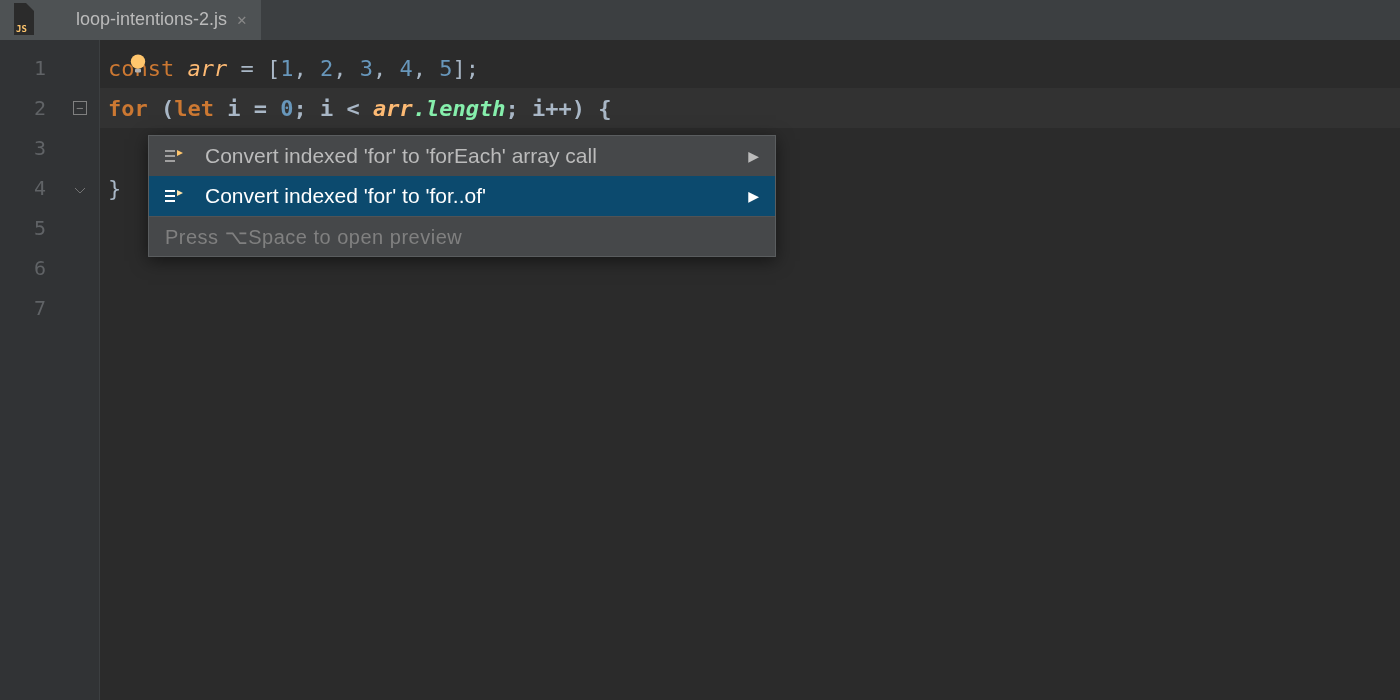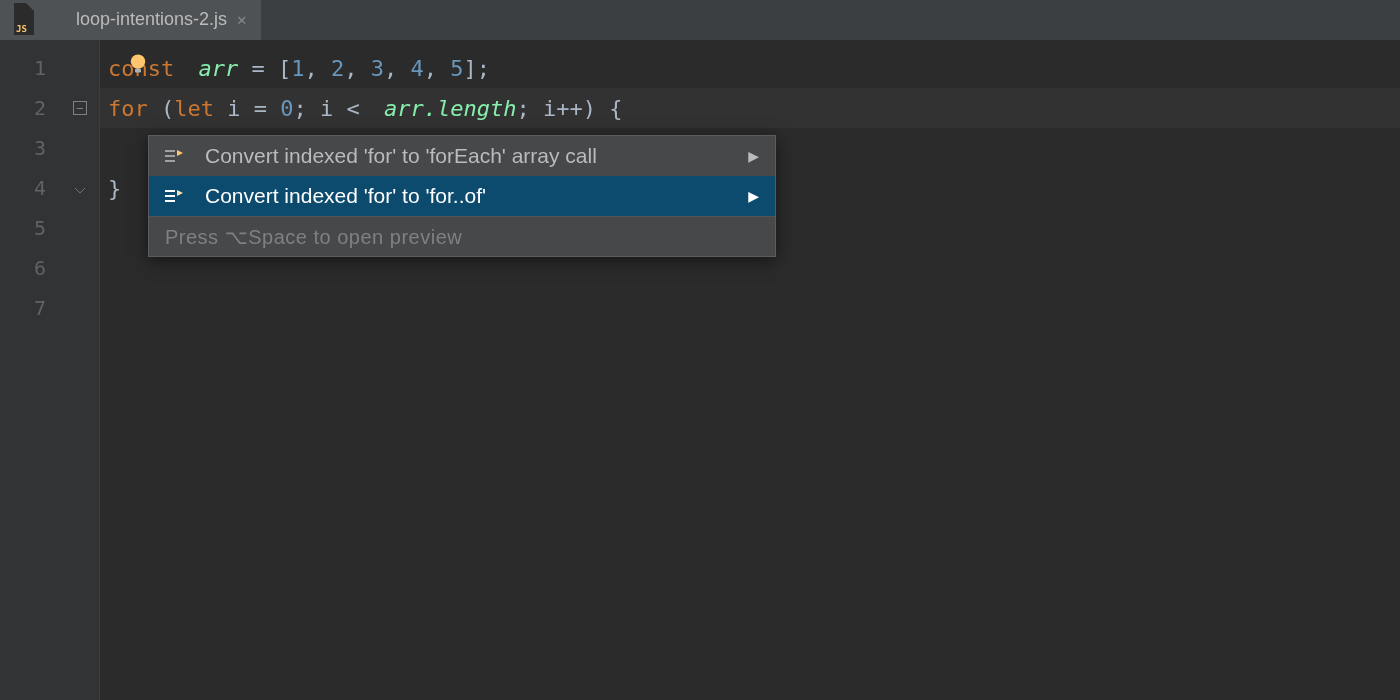--- a/index.html
+++ b/index.html
@@ -121,23 +121,24 @@
       height: 40px;
       display: flex;
       align-items: center;
       white-space: pre;
       padding-left: 8px;
       font-size: 22px;
       position: relative;
     }
     .code-row.current-line {
       background: #323232;
+      font-weight: bold;
     }
     .tok-kw { color: #cc7832; }
-    .tok-var { color: #86efac; font-style: italic; margin-left: 11px; }
+    .tok-var { color: #fdba74; font-style: italic; }
     .tok-op { color: #a9b7c6; }
     .tok-num { color: #6897bb; }
     .tok-field { color: #86efac; font-style: italic; }
 
     .bulb {
       position: absolute;
       left: 128px;
       top: 60px;
       width: 20px;
       height: 20px;

